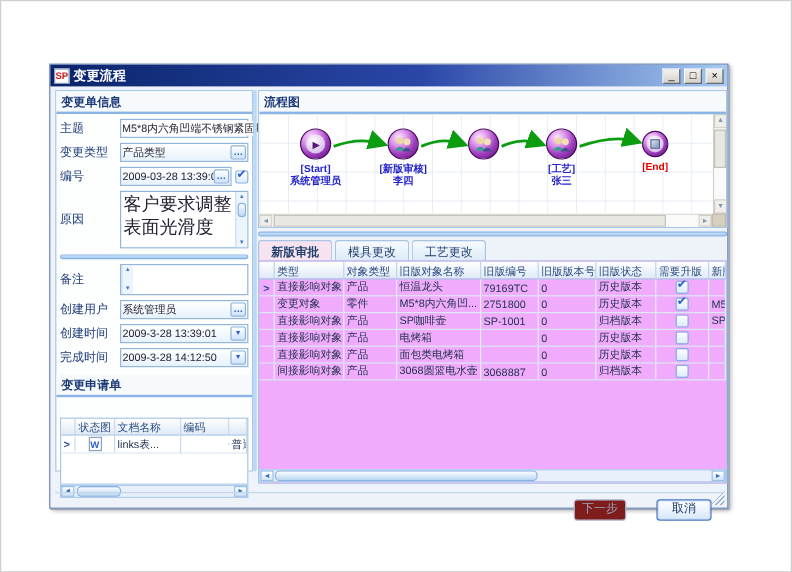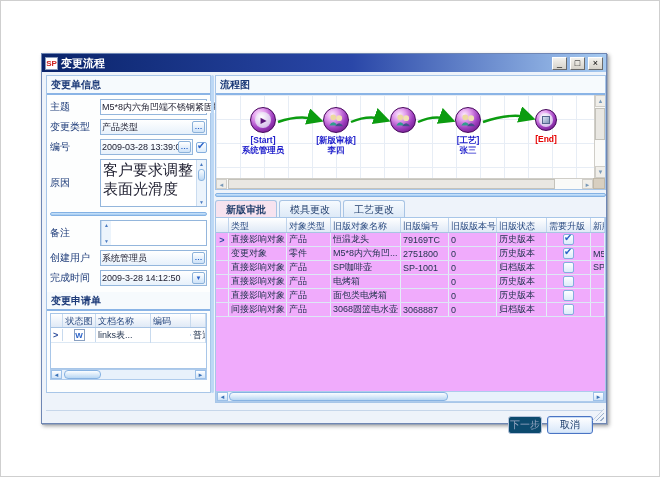--- a/index.html
+++ b/index.html
@@ -61,21 +61,21 @@
           background:linear-gradient(#ffffff,#e7f1fb); padding:0 1px; min-width:0; }
   .fval { flex:1; font-size:9px; color:#223; white-space:nowrap; overflow:hidden; }
   input.fval { border:none; background:#fff; height:12px; outline:none; font-family:inherit; }
   .ta { border:1px solid #94b6dc; background:#fff; display:flex; flex:1; }
   .ta-text { flex:1; font-size:15px; color:#223; padding:1px 2px; }
   .ta-scroll { width:10px; background:#ecf4fc; border-left:1px solid #cadcf0;
                display:flex; flex-direction:column; justify-content:space-between; }
   .ta-arrow { font-size:5px; color:#4a7ac0; text-align:center; line-height:8px; }
   .ta-thumb { height:12px; margin:1px; background:linear-gradient(#fbfdff,#bcd8f4); border:1px solid #8ab4e0; border-radius:3px; }
 
-  .mini-grid { margin:2px 3px 0; border:1px solid #a8c6e8; height:56px; background:#fff;
+  .mini-grid { margin:17px 3px 0; border:1px solid #a8c6e8; height:56px; background:#fff;
                font-size:9px; color:#23344f; overflow:hidden; }
   .mg-header { display:flex; height:14px; background:linear-gradient(#ffffff,#dfe9f6);
                border-bottom:1px solid #a8c4e4; color:#2a4a80; }
   .mg-header > div, .mg-row > div { border-right:1px solid #c8daee; padding:1px 2px;
                white-space:nowrap; overflow:hidden; }
   .mg-row { display:flex; height:15px; border-bottom:1px solid #dce8f4; align-items:center; }
   .mc0 { width:12px; } .mc1 { width:33px; text-align:center; } .mc2 { width:55px; } .mc3 { width:40px; } .mc4 { flex:1; }
   .doc-icon { display:inline-block; width:11px; height:12px; background:#fff; border:1px solid #8aa0c0;
               color:#2a62c8; font-size:8px; font-weight:bold; line-height:11px; }
   .mini-scroll { margin:0 3px; }
@@ -119,21 +119,21 @@
   .grow > div { border-right:1px solid #e4eef8; padding:0 2px; white-space:nowrap; overflow:hidden; height:100%; display:flex; align-items:center; }
   .c0{width:13px;justify-content:center;} .c1{width:58px;} .c2{width:44px;} .c3{width:70px;}
   .c4{width:48px;} .c5{width:48px;} .c6{width:50px;} .c7{width:44px;justify-content:center;} .c8{flex:1;}
   .grid-fill { flex:1; }
   .grid-hscroll { flex-shrink:0; }
 
   
   .footer-line { position:absolute; left:4px; right:4px; top:338px; height:1px; background:#c6d6ea; }
   .btn { position:absolute; top:344px; height:18px; font-size:10px; text-align:center; line-height:16px;
          border-radius:3px; }
-  .btn-next { right:64px; width:34px; border:1px solid #b4c2da; color:#9aa8c4; background:#0c4a6e; }
+  .btn-next { right:84px; width:44px; border:1px solid #b4c2da; color:#9aa8c4; background:#7f1d1d; }
   .btn-cancel { right:13px; width:46px; border:1px solid #4a74c4; color:#1a3a6a;
                 background:linear-gradient(#ffffff,#d7e7f9); box-shadow:0 0 0 1px #c8ddf5 inset; }
   .grip { position:absolute; right:2px; bottom:2px; width:12px; height:12px;
           background:repeating-linear-gradient(135deg,transparent 0 2px,#9ab0cc 2px 3px);
           clip-path:polygon(100% 0,100% 100%,0 100%); }
 </style>
 </head>
 <body>
 
 <div class="page">
@@ -205,20 +205,27 @@
         </div>
 
         <div class="frow">
           <span class="flabel">创建用户</span>
           <div class="fbox">
             <span class="fval">系统管理员</span>
             <span class="dots-btn">…</span>
           </div>
         </div>
 
+        <div class="frow">
+          <span class="flabel">创建时间</span>
+          <div class="fbox">
+            <span class="fval">2009-3-28 13:39:01</span>
+            <span class="drop-btn">▼</span>
+          </div>
+        </div>
 
         <div class="frow">
           <span class="flabel">完成时间</span>
           <div class="fbox">
             <span class="fval">2009-3-28 14:12:50</span>
             <span class="drop-btn">▼</span>
           </div>
         </div>
 
         <div class="panel-header" style="margin-top:6px;">变更申请单</div>

